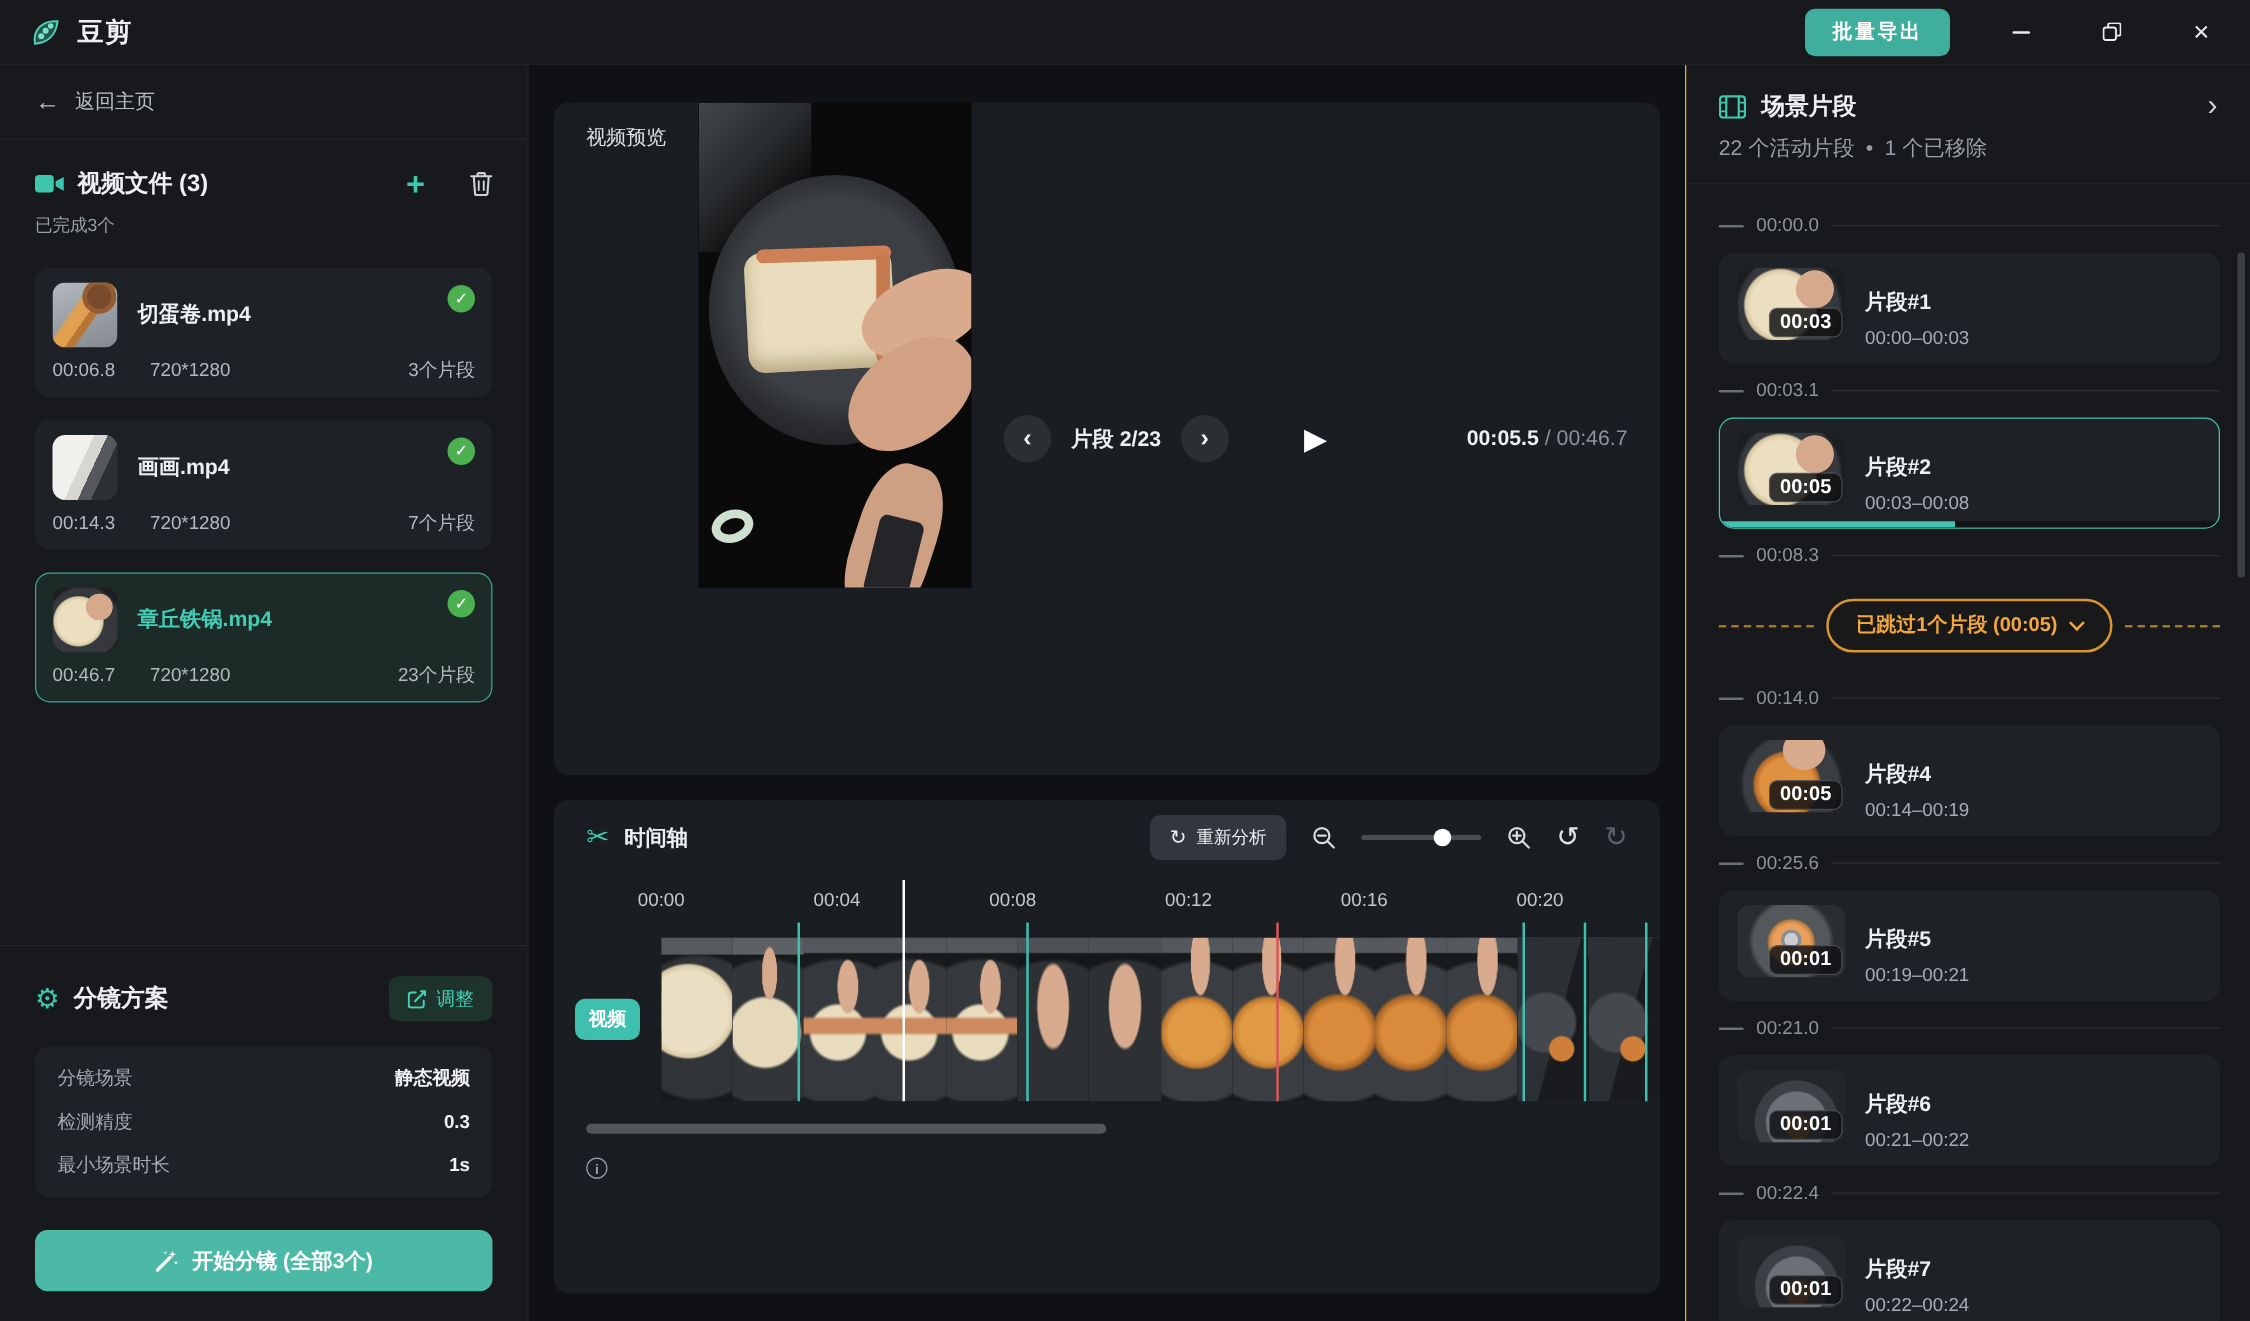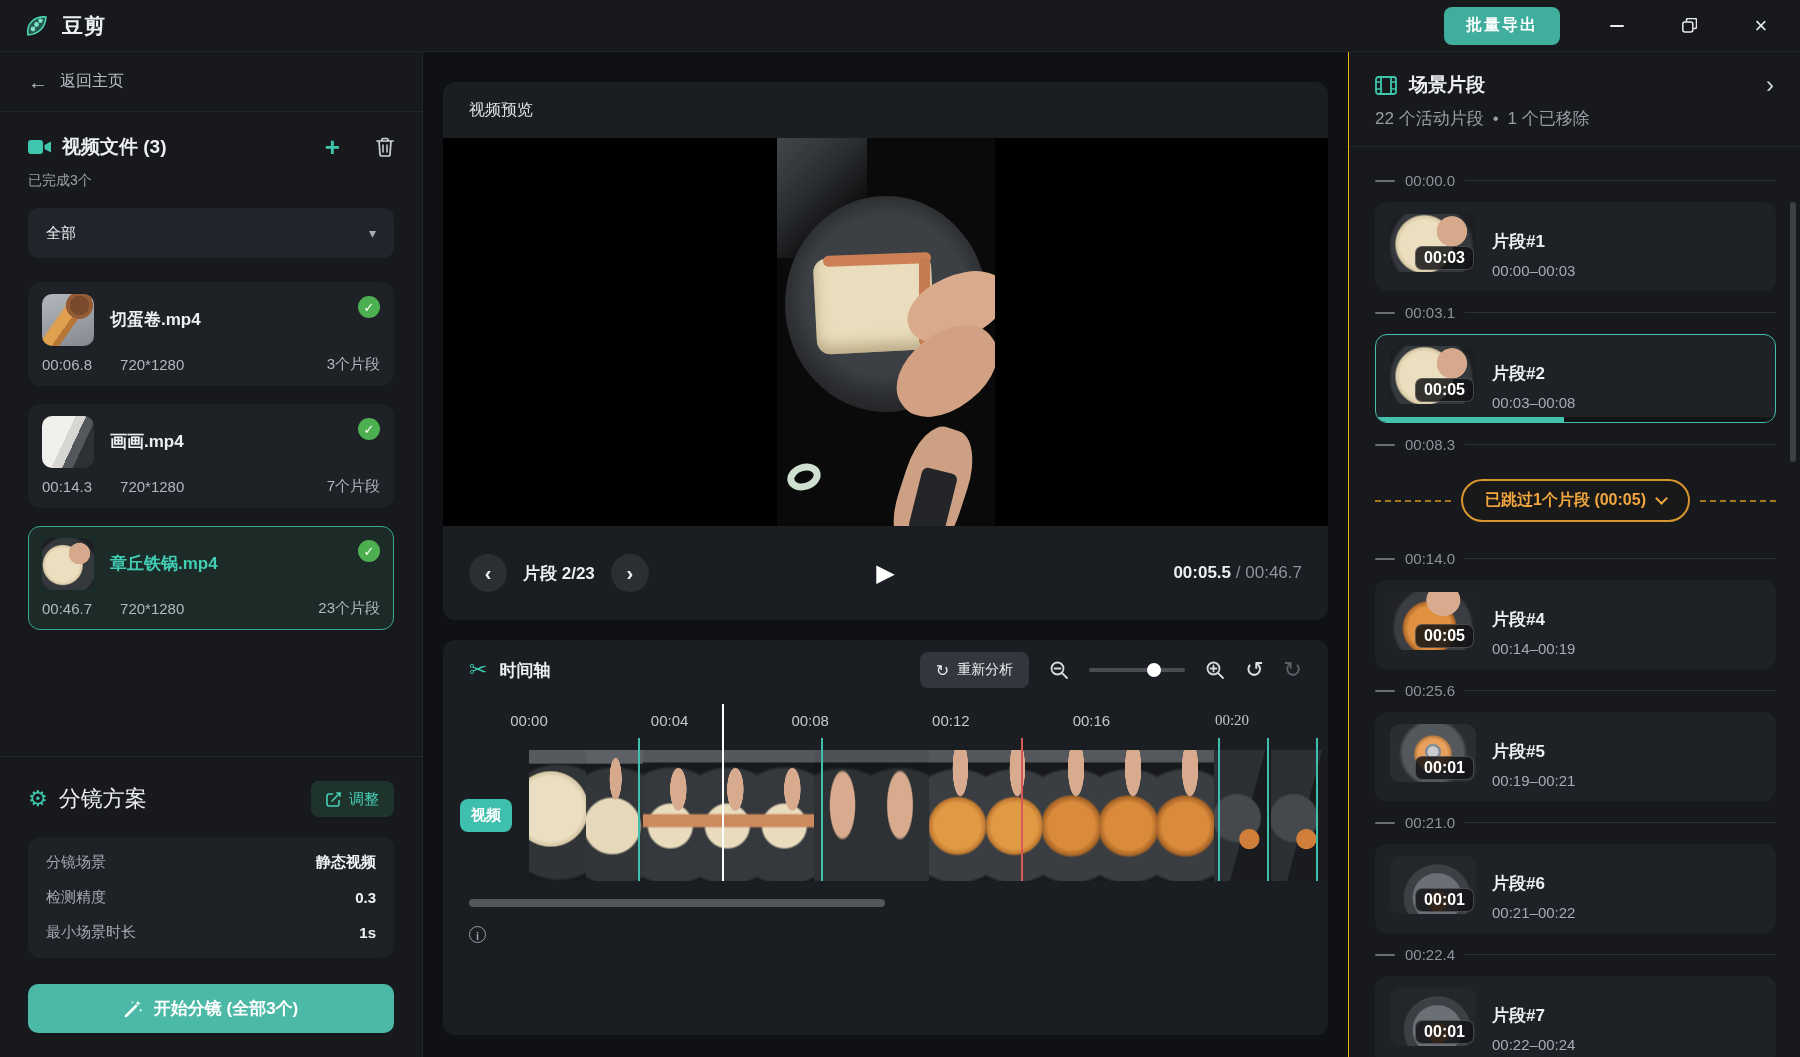--- a/index.html
+++ b/index.html
@@ -39,32 +39,32 @@
   .vf-name{font-size:17px;font-weight:600;margin:14px 0 0 16px}
   .vf-check{margin-left:auto;width:22px;height:22px;border-radius:50%;background:#4caf50;color:#fff;font-size:13px;font-weight:700;display:grid;place-items:center;margin-top:2px}
   .vf-row2{display:flex;align-items:center;margin-top:9px;color:#b3b8bf;font-size:15px}
   .vf-row2 .res{margin-left:28px}
   .vf-seg{margin-left:auto}
 
   .left-spacer{flex:1}
   .left-divider{height:1px;background:#24272b}
   .plan-header{display:flex;align-items:center;margin:24px 28px 0;gap:11px}
   .gear-icon{color:#3fc7ae;font-size:22px;line-height:1}
-  .plan-title{font-size:22px;font-weight:400}
+  .plan-title{font-size:19px;font-weight:700}
   .adjust-btn{margin-left:auto;height:36px;background:#1f332d;border:none;border-radius:8px;color:#46d0b6;font-size:15px;display:flex;align-items:center;gap:8px;padding:0 15px;cursor:pointer}
   .plan-panel{margin:20px 28px 0;background:#1e2126;border-radius:12px;padding:8px 18px}
   .plan-row{display:flex;align-items:center;height:35px;font-size:15px}
   .plan-row .lbl{color:#a6abb2}
   .plan-row .val{margin-left:auto;font-weight:700;color:#f2f3f5}
   .start-btn{margin:26px 28px 24px;height:49px;background:#4cb9a6;border:none;border-radius:10px;color:#fff;font-size:17px;font-weight:700;display:flex;align-items:center;justify-content:center;gap:11px;cursor:pointer}
 
   
   .center{flex:1;min-width:0;background:#0f1114;padding:30px 20px 22px;display:flex;flex-direction:column}
   .panel{background:#1a1d21;border-radius:12px}
-  .pv-panel{height:538px;display:flex;flex-direction:column;overflow:hidden}
+  .pv-panel{height:538px;display:flex;flex-direction:row;overflow:hidden}
   .pv-header{height:56px;display:flex;align-items:center;padding:0 26px;font-size:16px;color:#dfe2e6;flex-shrink:0}
   .pv-stage{height:388px;background:#000;display:flex;justify-content:center;flex-shrink:0}
   .pv-frame{width:218px;height:388px;position:relative;overflow:hidden;background:#0a0a0b}
   .pv-counter{position:absolute;left:0;top:0;width:90px;height:120px;background:linear-gradient(135deg,#43474b 0%,#2a2d30 40%,transparent 75%)}
   .pv-pan{position:absolute;left:8px;top:58px;width:202px;height:216px;border-radius:50%;background:radial-gradient(circle at 50% 46%,#3c3f43 0 52%,#2b2d30 66%,#131415 98%)}
   .pv-dough{position:absolute;left:38px;top:118px;width:118px;height:96px;border-radius:14px;background:#e9ddbd;transform:rotate(-3deg);box-shadow:inset 0 -8px 14px rgba(150,130,90,.55)}
   .pv-sausage-top{position:absolute;left:46px;top:116px;width:108px;height:11px;border-radius:6px;background:#cd8055;transform:rotate(-2deg)}
   .pv-sausage-side{position:absolute;left:142px;top:120px;width:11px;height:88px;border-radius:6px;background:#c57a50}
   .pv-hand1{position:absolute;right:-14px;top:138px;width:104px;height:62px;border-radius:48%;background:#d9ab8c;transform:rotate(-24deg)}
   .pv-hand2{position:absolute;right:-8px;top:196px;width:112px;height:74px;border-radius:48%;background:#d2a184;transform:rotate(-38deg)}
@@ -197,24 +197,20 @@
       <span class="plus-icon">+</span>
       <span class="trash-icon">
         <svg width="18" height="20" viewBox="0 0 18 20">
             <path d="M1 4 h16 M6 4 V2.5 a1 1 0 0 1 1-1 h4 a1 1 0 0 1 1 1 V4 M3 4 l1 13.5 a1.5 1.5 0 0 0 1.5 1.5 h7 a1.5 1.5 0 0 0 1.5-1.5 L15 4" fill="none" stroke="#cfd3d8" stroke-width="1.7" stroke-linecap="round"></path>
             <path d="M7 8 v7 M11 8 v7" stroke="#cfd3d8" stroke-width="1.5" stroke-linecap="round"></path>
           </svg>
       </span>
     </div>
     <div class="lf-completed">已完成3个</div>
 
-    <div class="filter-dd">
-      <span>全部</span>
-      <span class="caret">▾</span>
-    </div>
 
     <div class="vf-list">
         <div class="vf-card">
     <div class="vf-row1">
       <div class="vf-thumb th-eggroll"></div>
       <div class="vf-name">切蛋卷.mp4</div>
       <div class="vf-check">✓</div>
     </div>
     <div class="vf-row2">
       <span>00:06.8</span>
@@ -354,21 +350,21 @@
         <div class="tl-badge-col">
           <div class="track-label">视频</div>
         </div>
         <div class="track-area">
           <div class="tl-ruler">
               <span class="tick" style="left: 0%;">00:00</span>
               <span class="tick" style="left: 17.5979%;">00:04</span>
               <span class="tick" style="left: 35.1958%;">00:08</span>
               <span class="tick" style="left: 52.7937%;">00:12</span>
               <span class="tick" style="left: 70.3916%;">00:16</span>
-              <span class="tick" style="left: 87.9894%; font-family: Liberation Serif, serif;">00:20</span>
+              <span class="tick" style="left: 87.9894%;">00:20</span>
             </div>
           <div class="filmstrip">
               <div class="frame f-dougha"></div>
               <div class="frame f-doughb"></div>
               <div class="frame f-square"></div>
               <div class="frame f-square"></div>
               <div class="frame f-square"></div>
               <div class="frame f-hands"></div>
               <div class="frame f-hands"></div>
               <div class="frame f-eggs"></div>

